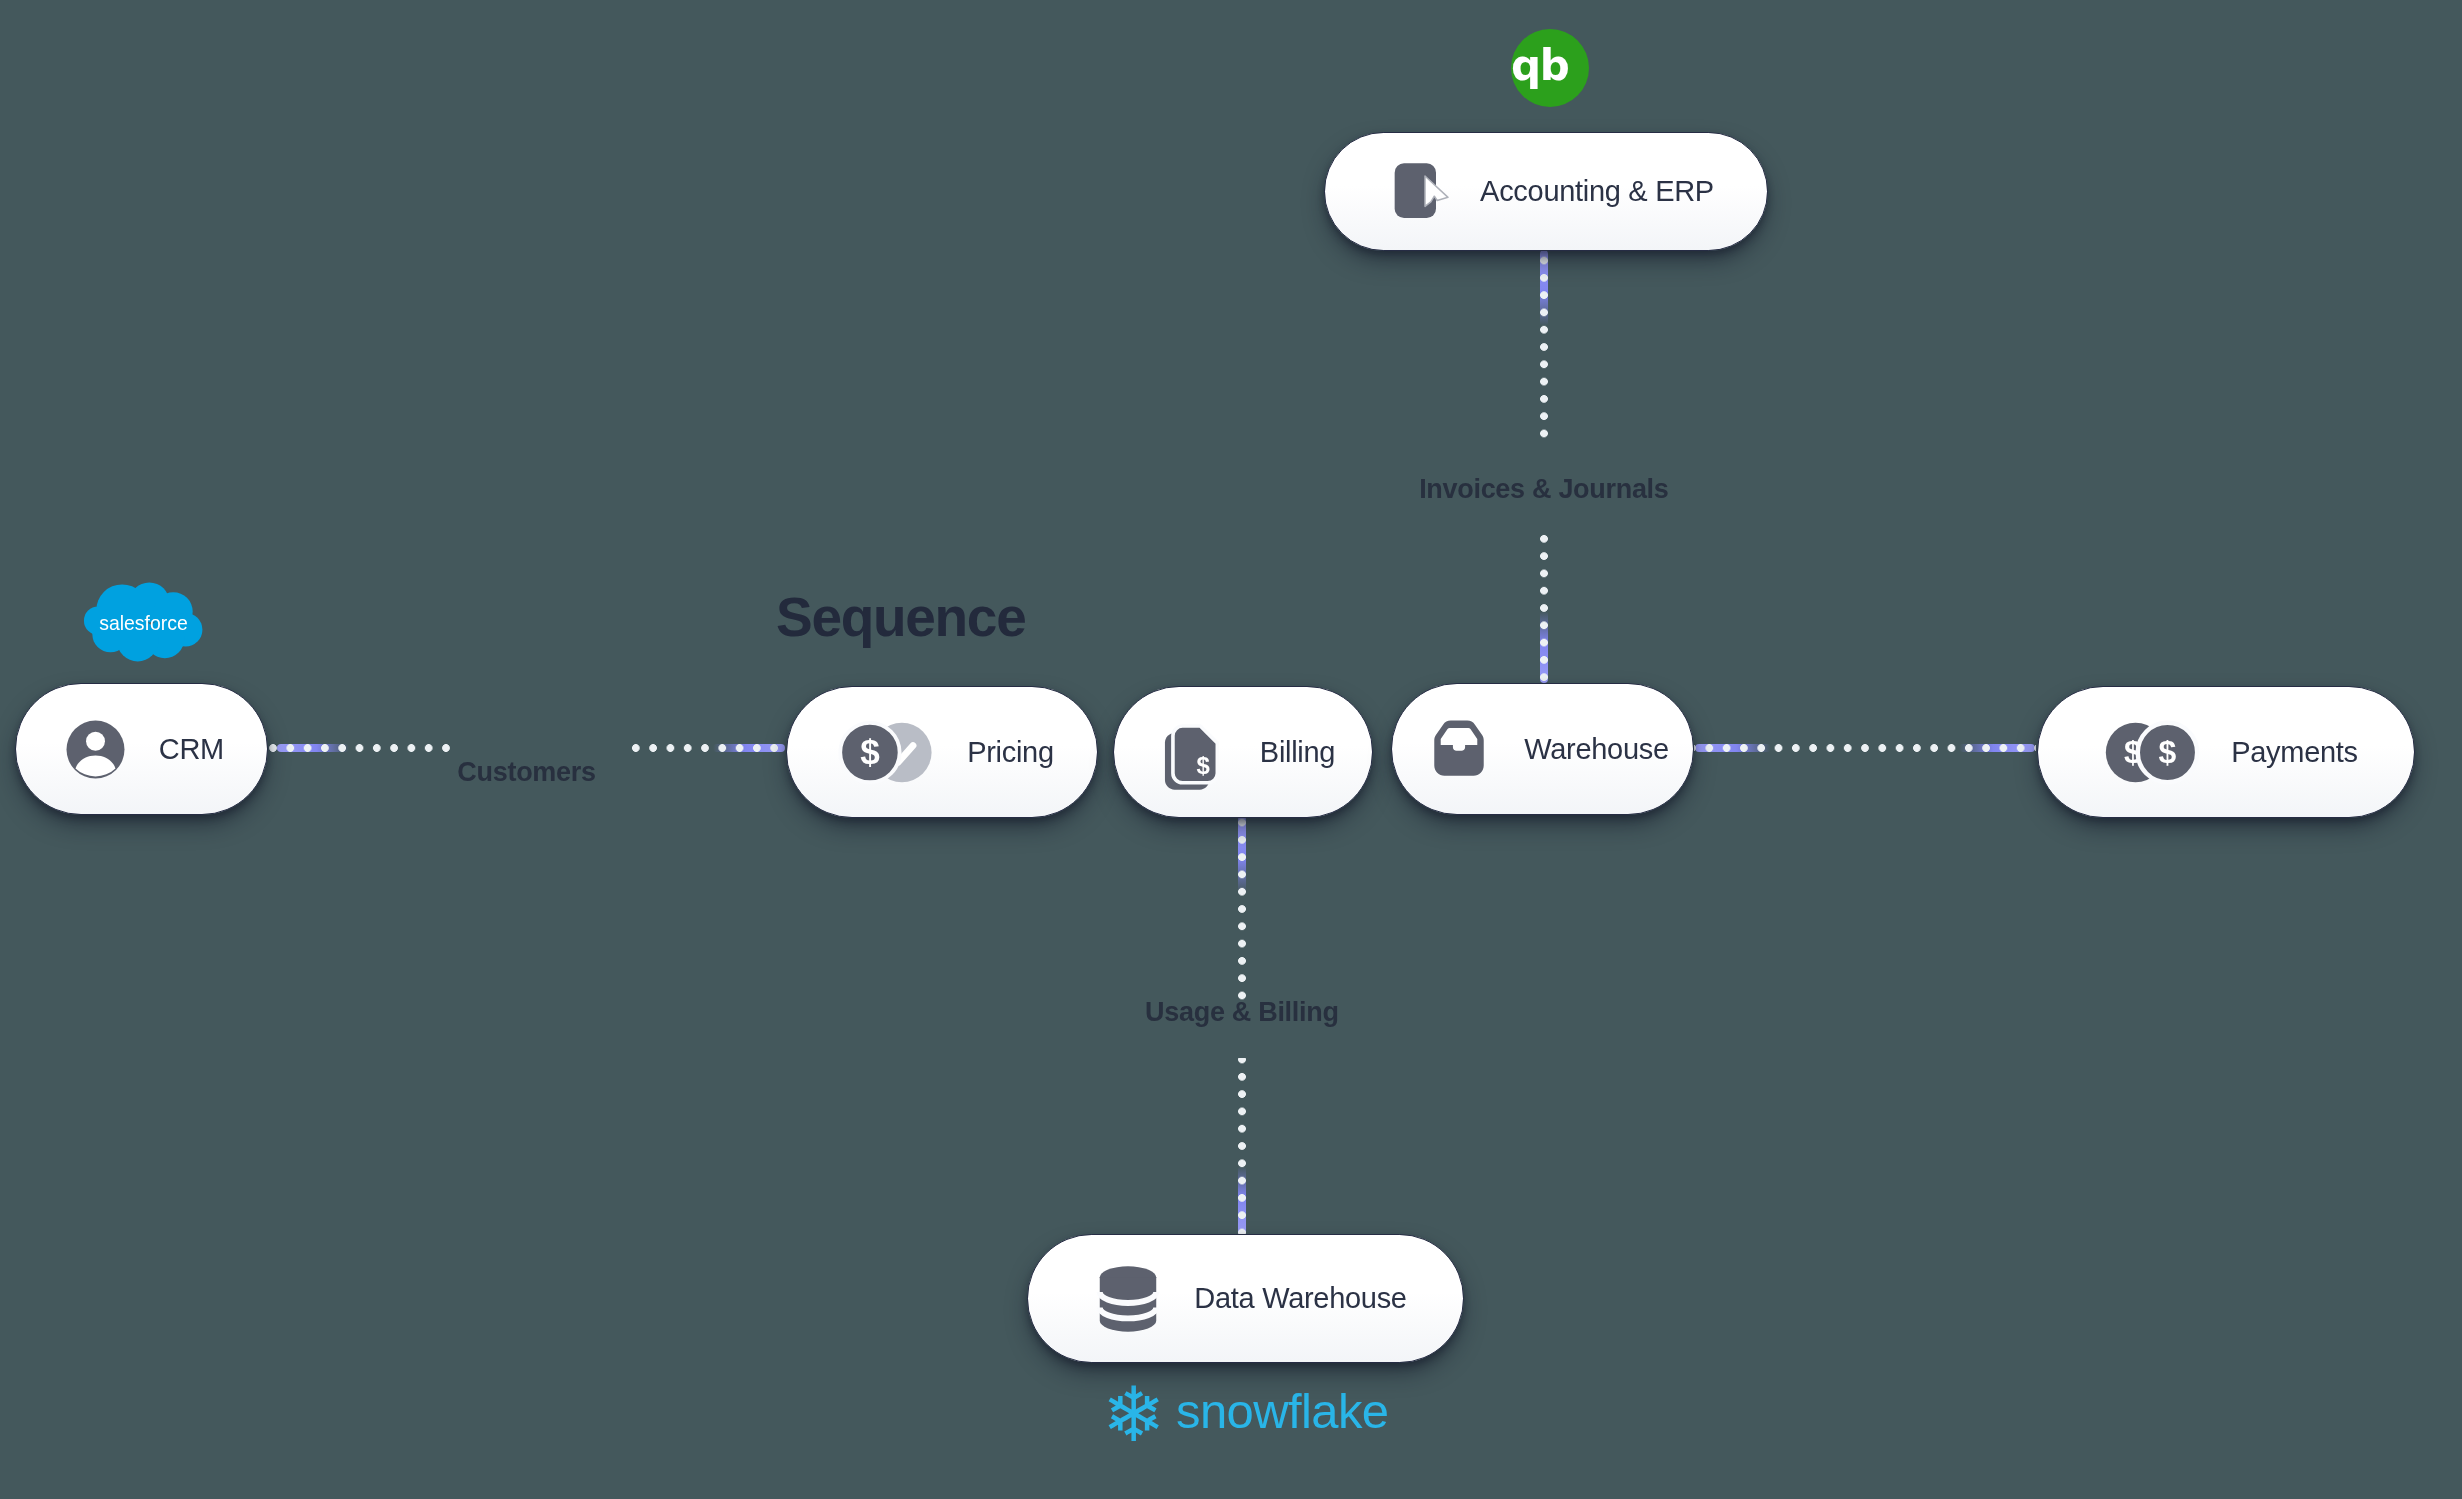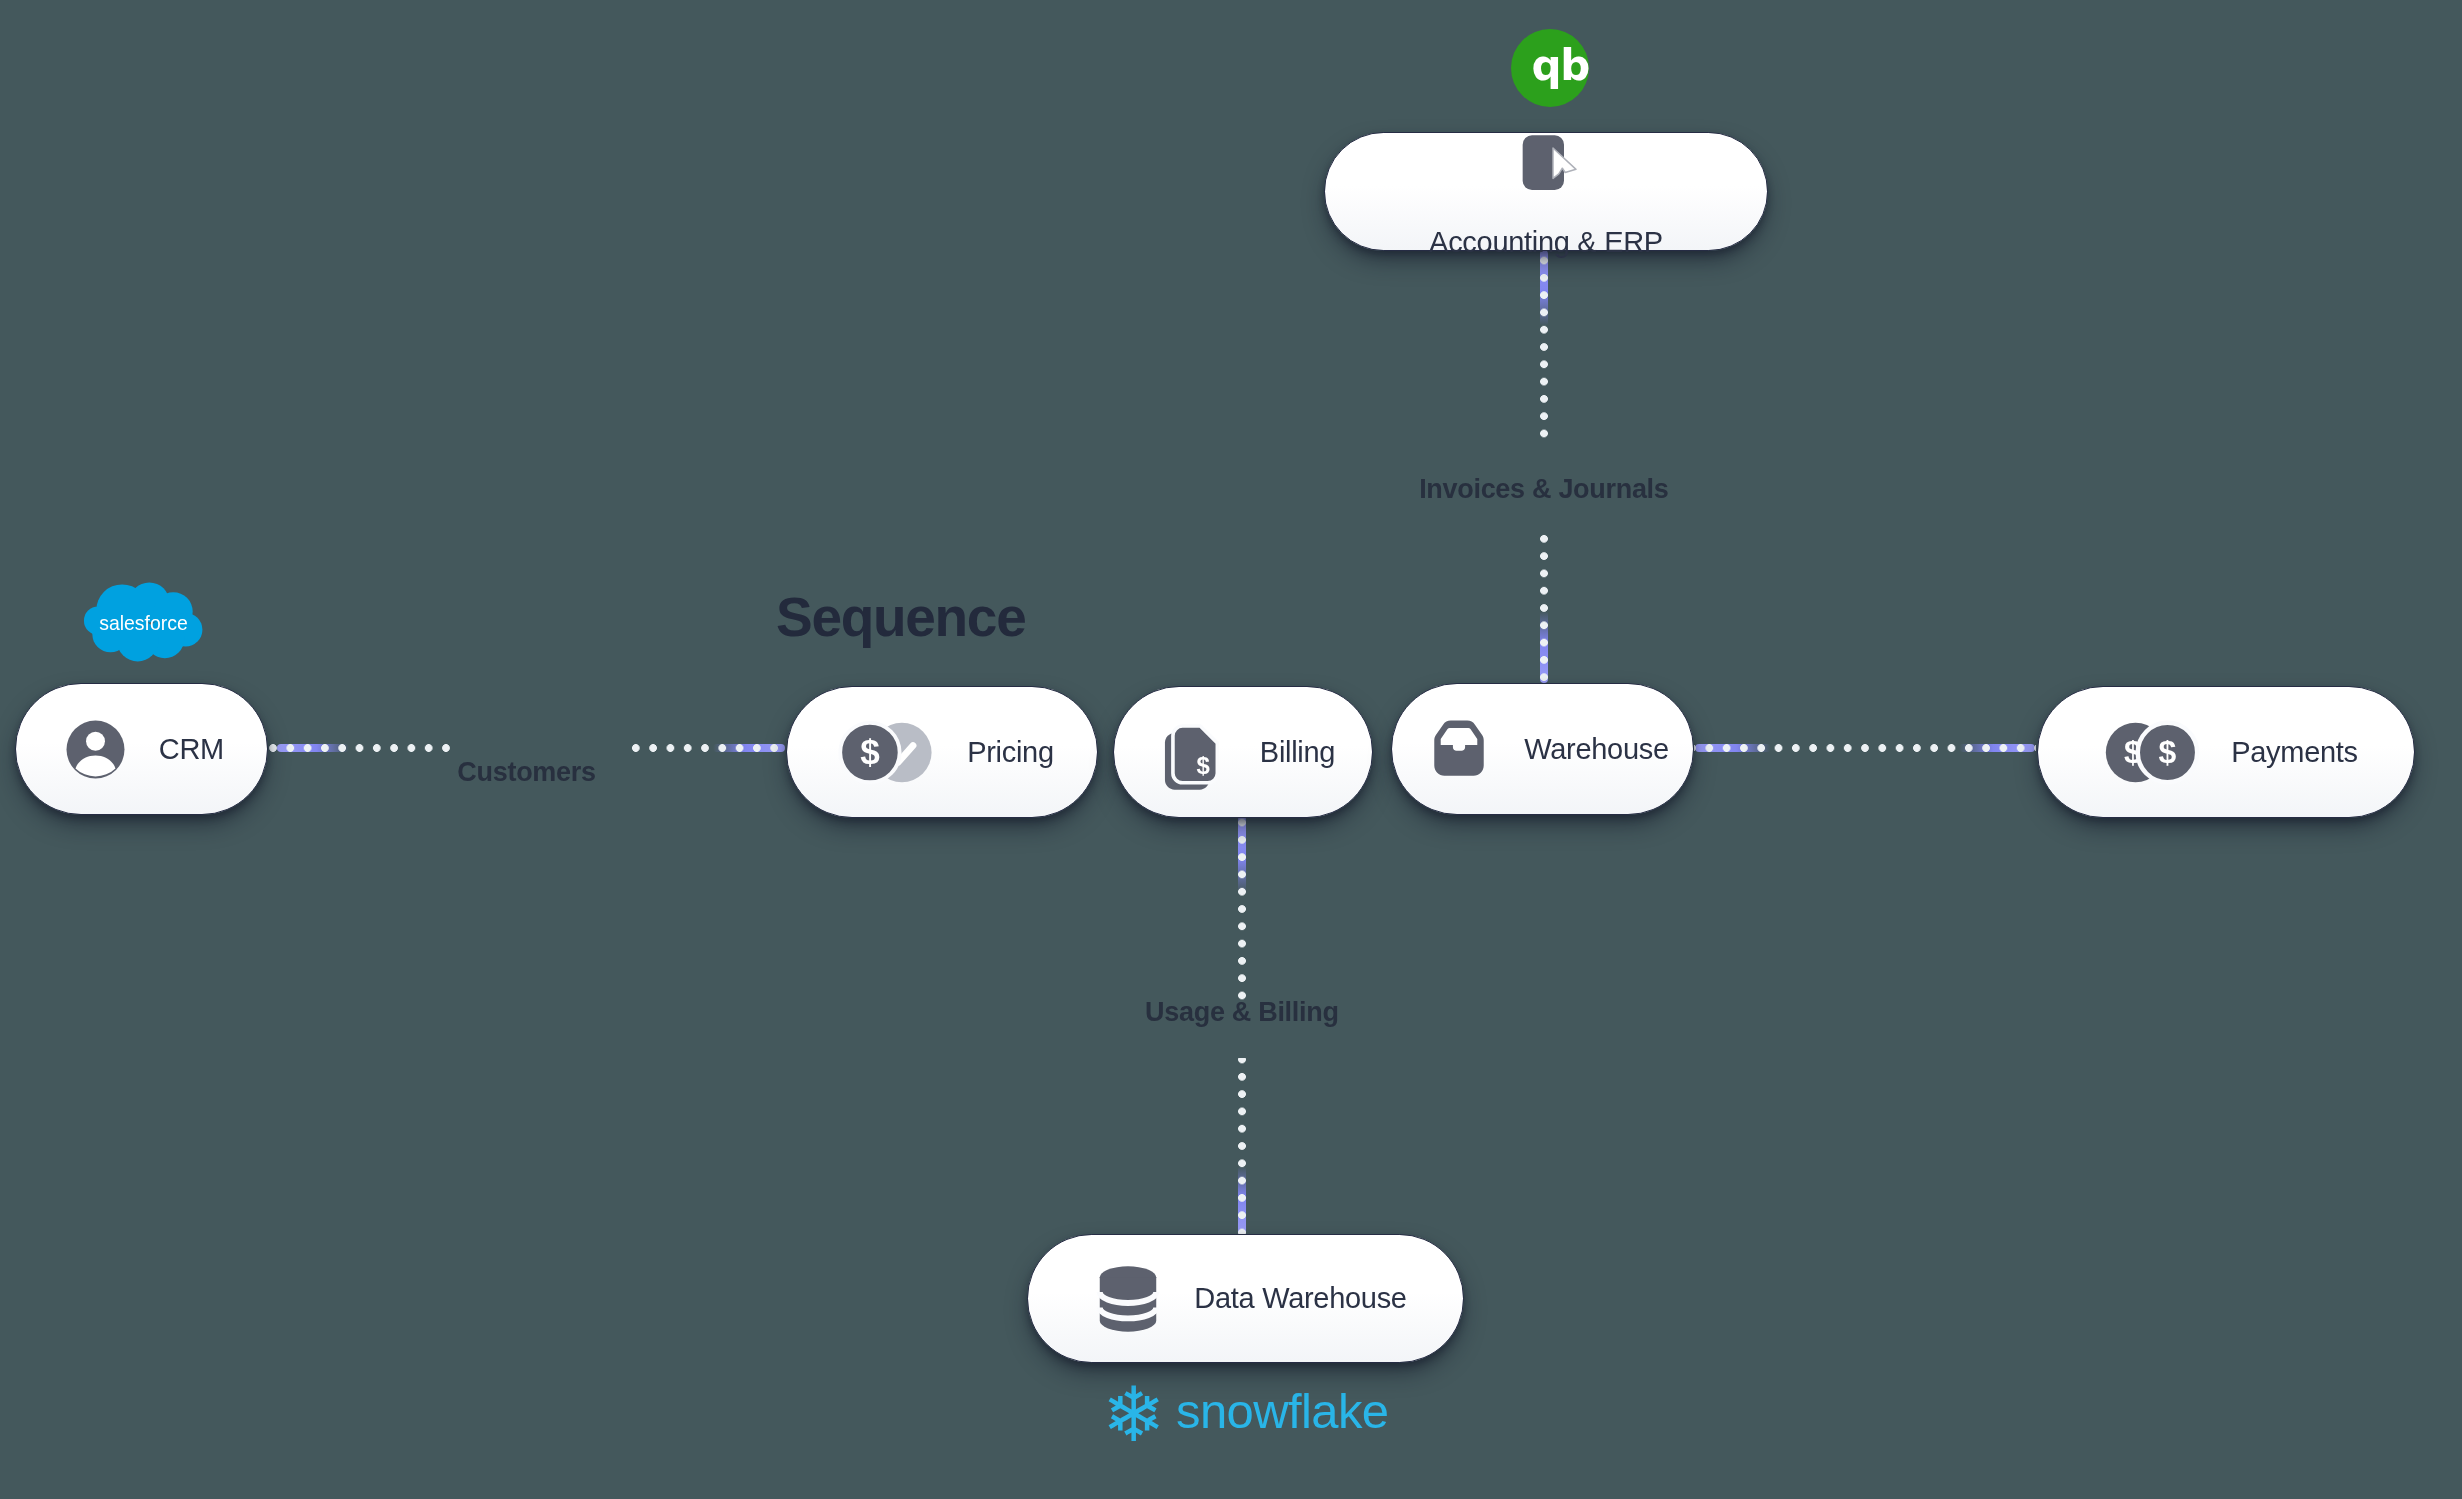--- a/index.html
+++ b/index.html
@@ -12,21 +12,21 @@
 
   
   .pill{
     position:absolute;display:flex;align-items:center;justify-content:center;gap:22px;
     background:linear-gradient(180deg,#ffffff 45%,#f3f5f8 100%);
     border:1.9px solid #262c44;border-radius:83px;
     box-shadow:0 11.5px 22px -2.6px rgba(16,21,38,.55), 0 3.8px 6.4px rgba(16,21,38,.35);
   }
   .pill .label{font-size:29px;color:#2b3245;font-weight:500;letter-spacing:-0.3px;white-space:nowrap;}
   .pill .icon{display:flex;align-items:center;justify-content:center;}
-  #pill-accounting{left:1324px;top:132px;width:442px;height:117px;flex-direction:column;}
+  #pill-accounting{left:1324px;top:132px;width:442px;height:117px;}
   #pill-crm{left:15.4px;top:683px;width:251px;height:130px;gap:28px;}
   #pill-pricing{left:786px;top:686px;width:310px;height:130px;}
   #pill-billing{left:1113px;top:686px;width:258px;height:130px;}
   #pill-invoicing{left:1391px;top:683px;width:301px;height:130px;}
   #pill-payments{left:2037px;top:686px;width:376px;height:130px;}
   #pill-warehouse{left:1027px;top:1234px;width:435px;height:127px;}
 
   
   .edge{position:absolute;}
   .h-seg{position:absolute;height:7.7px;top:0;
@@ -70,21 +70,21 @@
   #edge-payments .seg-a{left:0;width:342px;}
   #edge-payments .beam.from-left{left:1.3px;width:76px;}
   #edge-payments .beam.from-right{right:1.3px;width:76px;}
 
   
   #title{position:absolute;left:776px;top:585px;font-size:55px;font-weight:700;
     color:#232a3c;letter-spacing:-1.3px;}
 
   
   #qb-logo{position:absolute;left:1511px;top:29px;width:78px;height:78px;border-radius:50%;
-    background:var(--qb-green,#2ca01c);display:flex;align-items:center;justify-content:flex-end;}
+    background:var(--qb-green,#2ca01c);display:flex;align-items:center;justify-content:flex-start;}
   #qb-logo .qb-text{color:#ffffff;font-family:"DejaVu Sans",sans-serif;font-weight:bold;
     font-size:42px;letter-spacing:-1.3px;transform:translateY(-2.6px);}
   #salesforce-logo{position:absolute;left:82px;top:577px;width:123px;height:86px;}
   #snowflake-logo{position:absolute;left:1102px;top:1377px;display:flex;align-items:center;gap:10.3px;}
   #snowflake-logo .flake{font-family:"DejaVu Sans",sans-serif;font-size:76px;line-height:1;
     color:var(--snowflake-blue,#29b5e8);}
   #snowflake-logo .wordmark{font-size:49px;font-weight:500;letter-spacing:-0.6px;
     color:var(--snowflake-blue,#29b5e8);transform:translateY(-3.8px);}
 </style>
 </head>

